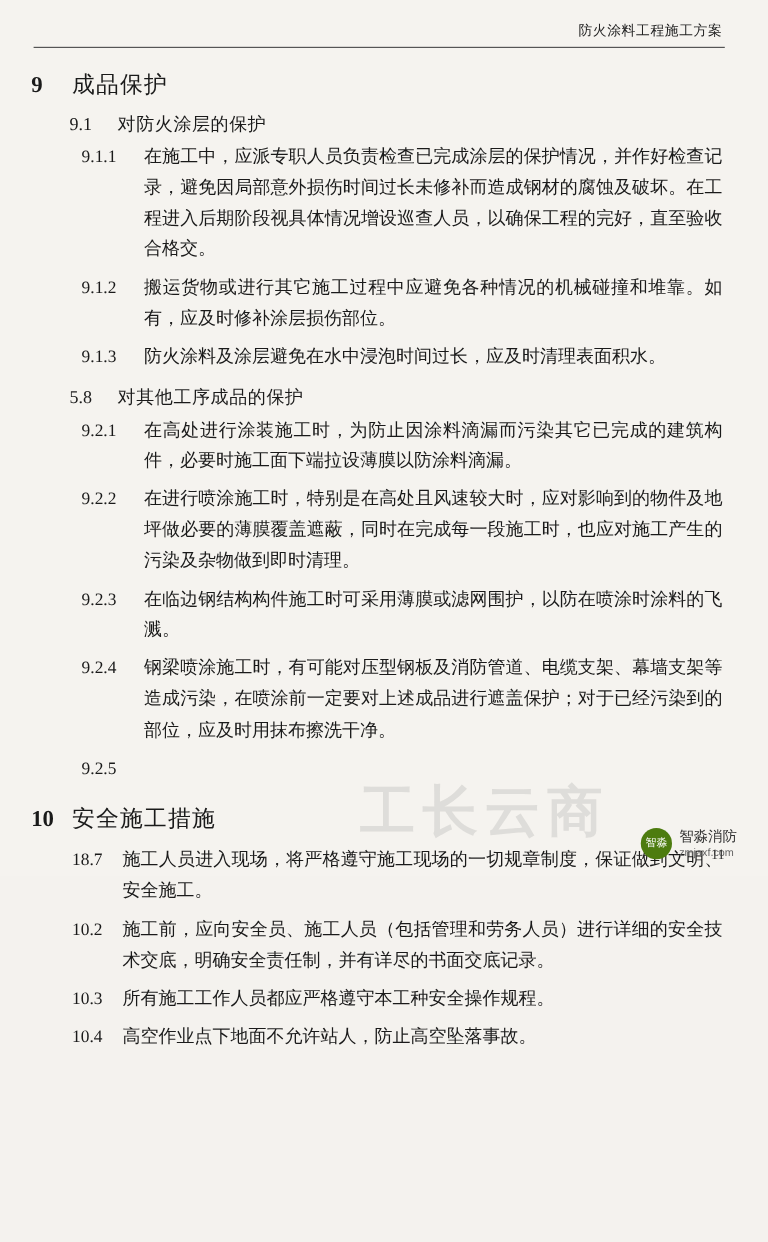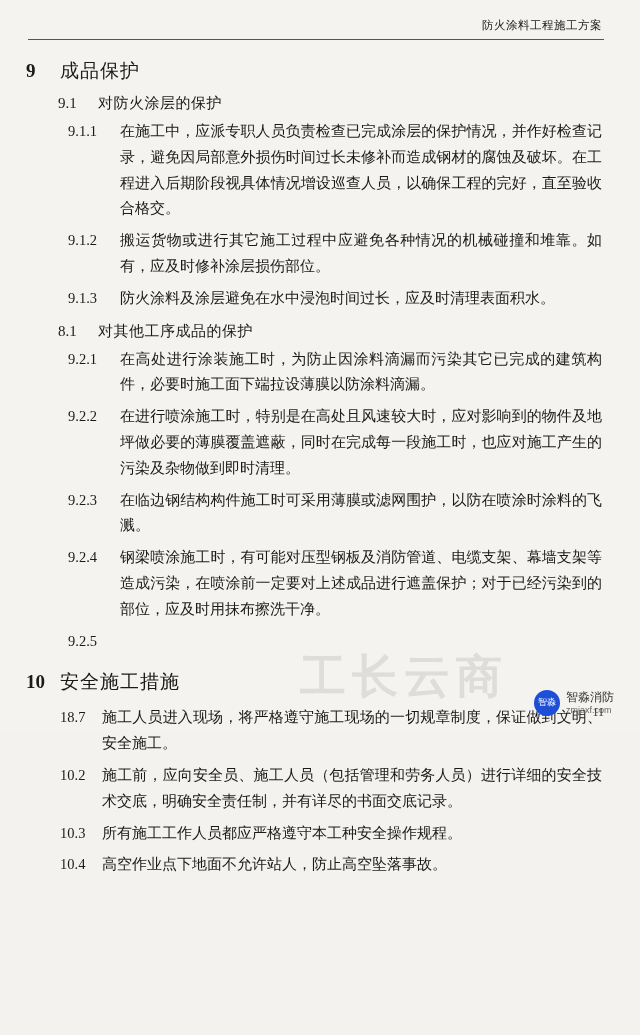--- a/index.html
+++ b/index.html
@@ -119,21 +119,21 @@
     bottom: 14px;
     display: flex;
     align-items: center;
     gap: 6px;
     pointer-events: none;
   }
   .wm-badge .logo {
     width: 26px;
     height: 26px;
     border-radius: 50%;
-    background: #1d4ed8;
+    background: #4d7c0f;
     color: #fff;
     font-size: 9px;
     font-family: Liberation Sans, sans-serif;
     display: flex;
     align-items: center;
     justify-content: center;
     line-height: 1.05;
     text-align: center;
   }
   .wm-badge .txt {
@@ -178,21 +178,21 @@
   <div class="item">
     <span class="num">9.1.2</span>
     <span class="text">搬运货物或进行其它施工过程中应避免各种情况的机械碰撞和堆靠。如有，应及时修补涂层损伤部位。</span>
   </div>
   <div class="item">
     <span class="num">9.1.3</span>
     <span class="text">防火涂料及涂层避免在水中浸泡时间过长，应及时清理表面积水。</span>
   </div>
 
   <div class="section">
-    <span class="num">8.1</span>
+    <span class="num">5.8</span>
     <span class="title">对其他工序成品的保护</span>
   </div>
 
   <div class="item">
     <span class="num">9.2.1</span>
     <span class="text">在高处进行涂装施工时，为防止因涂料滴漏而污染其它已完成的建筑构件，必要时施工面下端拉设薄膜以防涂料滴漏。</span>
   </div>
   <div class="item">
     <span class="num">9.2.2</span>
     <span class="text">在进行喷涂施工时，特别是在高处且风速较大时，应对影响到的物件及地坪做必要的薄膜覆盖遮蔽，同时在完成每一段施工时，也应对施工产生的污染及杂物做到即时清理。</span>

